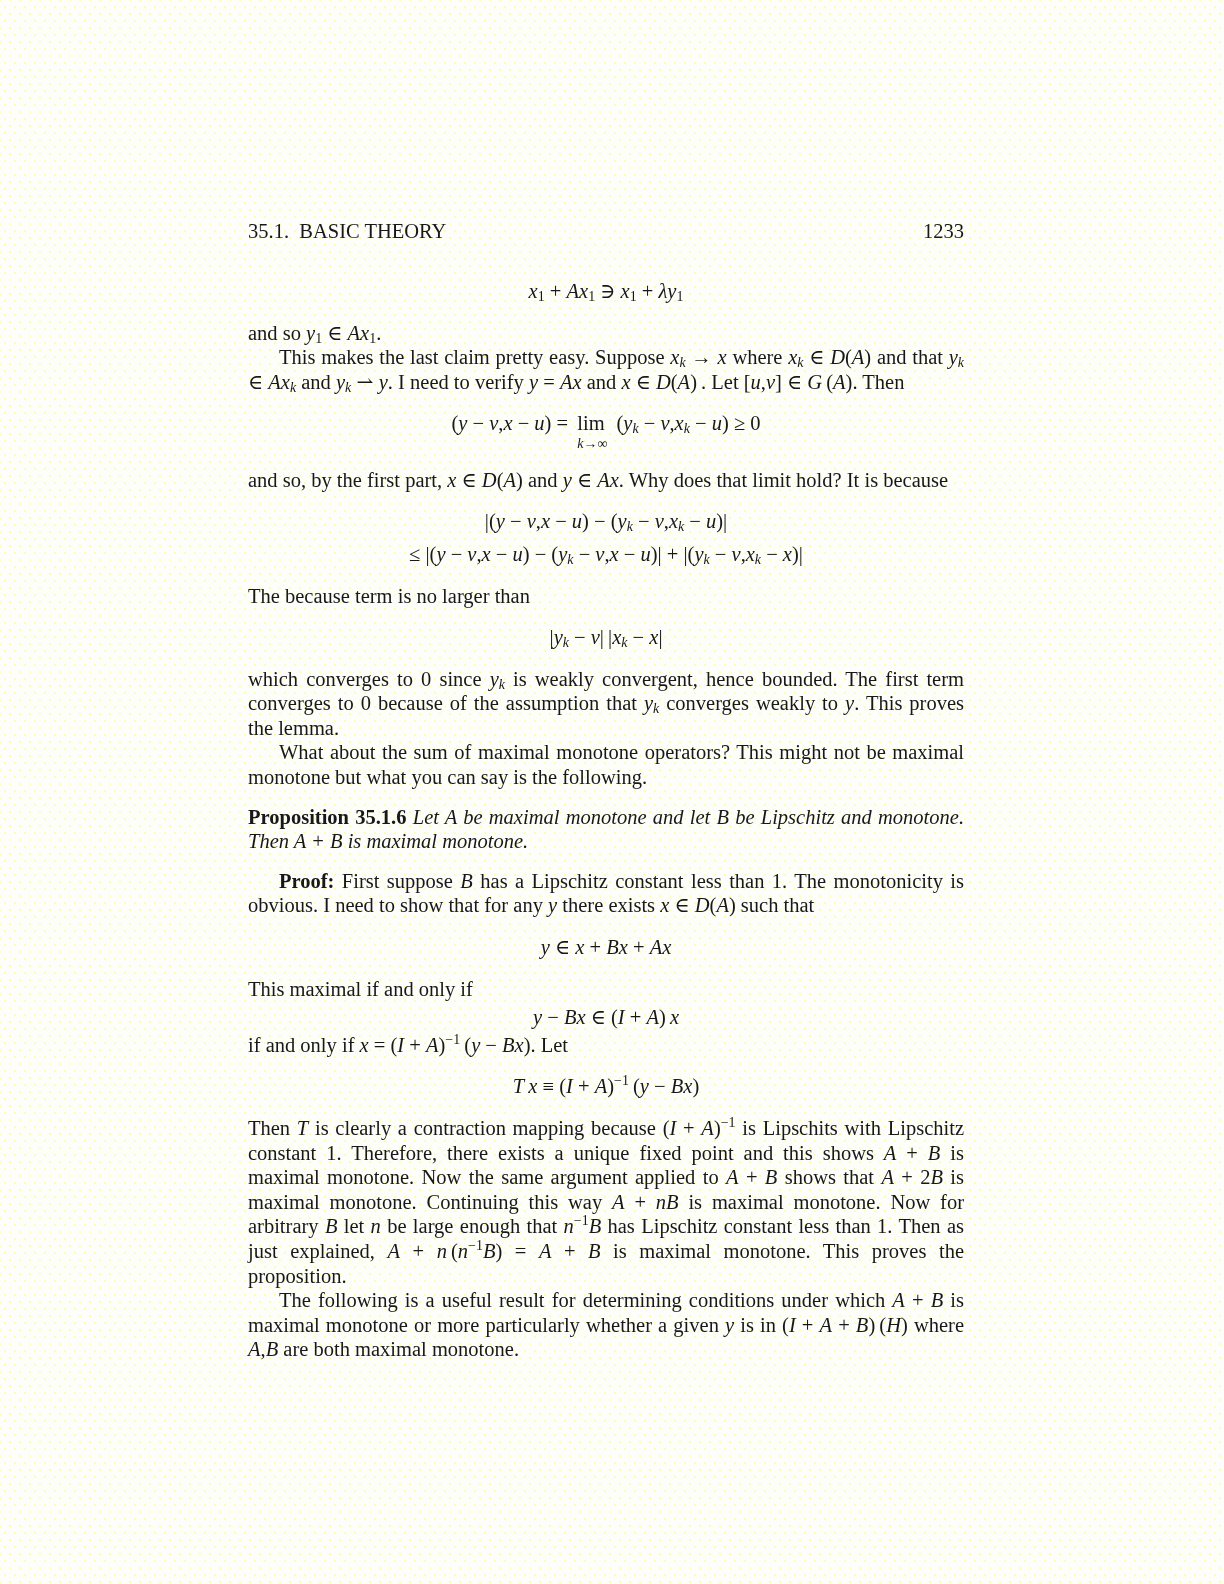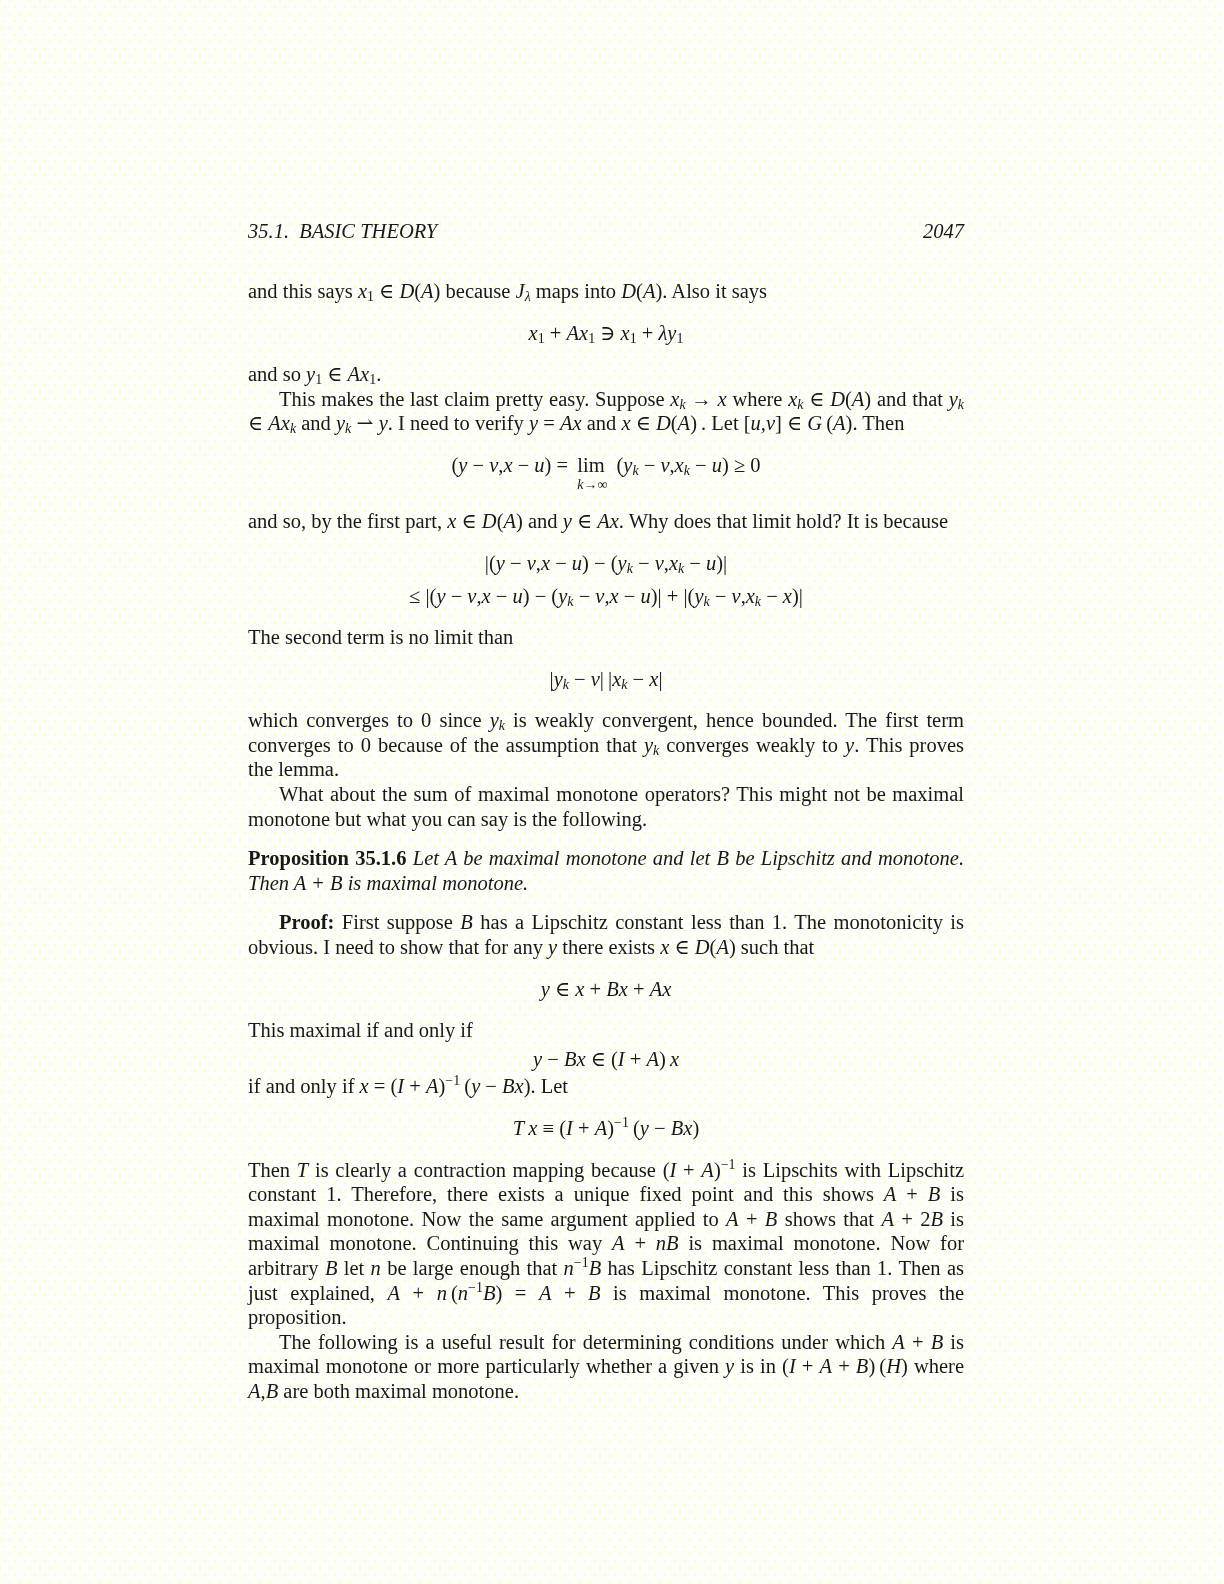--- a/index.html
+++ b/index.html
@@ -25,21 +25,20 @@
   .sheet {
     position: absolute;
     left: 248px; top: 220px;
     width: 716px;
   }
   .header {
     display: flex;
     justify-content: space-between;
     align-items: center;
     margin-bottom: 36px;
-    font-style: italic;
   }
   .p {
     text-align: justify;
     line-height: 1.2;
     margin: 0;
   }
   .p.ind { text-indent: 31px; }
   .eq {
     text-align: center;
     line-height: 1.2;
@@ -63,32 +62,31 @@
   .lim .l1 { display: block; }
   .lim .l2 { display: block; font-size: 68%; margin-top: 3px; }
   .scr { font-style: italic; }
 </style>
 </head>
 <body>
 
 <div class="sheet">
   <div class="header">
     <span>35.1.&nbsp; BASIC THEORY</span>
-    <span>2047</span>
+    <span>1233</span>
   </div>
   <div>
-      <div class="p">and this says <i>x</i><sub>1</sub> ∈ <i>D</i>(<i>A</i>) because <i>J</i><sub><i>λ</i></sub> maps into <i>D</i>(<i>A</i>). Also it says</div>
       <div class="eq"><i>x</i><sub>1</sub> + <i>Ax</i><sub>1</sub> ∋ <i>x</i><sub>1</sub> + <i>λ</i><i>y</i><sub>1</sub></div>
       <div class="p">and so <i>y</i><sub>1</sub> ∈ <i>Ax</i><sub>1</sub>.</div>
       <div class="p ind">This makes the last claim pretty easy. Suppose <i>x<sub>k</sub></i> → <i>x</i> where <i>x<sub>k</sub></i> ∈ <i>D</i>(<i>A</i>) and that <i>y<sub>k</sub></i> ∈ <i>Ax<sub>k</sub></i> and <i>y<sub>k</sub></i> ⇀ <i>y</i>. I need to verify <i>y</i> = <i>Ax</i> and <i>x</i> ∈ <i>D</i>(<i>A</i>) . Let [<i>u</i>,<i>v</i>] ∈ <span class="scr">G</span> (<i>A</i>). Then</div>
       <div class="eq">(<i>y</i> − <i>v</i>,<i>x</i> − <i>u</i>) = <span class="lim"><span class="l1">lim</span><span class="l2"><i>k</i>→∞</span></span> (<i>y<sub>k</sub></i> − <i>v</i>,<i>x<sub>k</sub></i> − <i>u</i>) ≥ 0</div>
       <div class="p">and so, by the first part, <i>x</i> ∈ <i>D</i>(<i>A</i>) and <i>y</i> ∈ <i>Ax</i>. Why does that limit hold? It is because</div>
       <div class="eq pair-top">|(<i>y</i> − <i>v</i>,<i>x</i> − <i>u</i>) − (<i>y<sub>k</sub></i> − <i>v</i>,<i>x<sub>k</sub></i> − <i>u</i>)|</div>
       <div class="eq pair-bot">≤ |(<i>y</i> − <i>v</i>,<i>x</i> − <i>u</i>) − (<i>y<sub>k</sub></i> − <i>v</i>,<i>x</i> − <i>u</i>)| + |(<i>y<sub>k</sub></i> − <i>v</i>,<i>x<sub>k</sub></i> − <i>x</i>)|</div>
-      <div class="p">The second term is no limit than</div>
+      <div class="p">The because term is no larger than</div>
       <div class="eq">|<i>y<sub>k</sub></i> − <i>v</i>| |<i>x<sub>k</sub></i> − <i>x</i>|</div>
       <div class="p">which converges to 0 since <i>y<sub>k</sub></i> is weakly convergent, hence bounded. The first term converges to 0 because of the assumption that <i>y<sub>k</sub></i> converges weakly to <i>y</i>. This proves the lemma.</div>
       <div class="p ind">What about the sum of maximal monotone operators? This might not be maximal monotone but what you can say is the following.</div>
       <div class="p prop"><b>Proposition 35.1.6</b> <i>Let A be maximal monotone and let B be Lipschitz and monotone. Then A + B is maximal monotone.</i></div>
       <div class="p ind"><b>Proof:</b> First suppose <i>B</i> has a Lipschitz constant less than 1. The monotonicity is obvious. I need to show that for any <i>y</i> there exists <i>x</i> ∈ <i>D</i>(<i>A</i>) such that</div>
       <div class="eq"><i>y</i> ∈ <i>x</i> + <i>Bx</i> + <i>Ax</i></div>
       <div class="p">This maximal if and only if</div>
       <div class="eq tight-top tight-bot"><i>y</i> − <i>Bx</i> ∈ (<i>I</i> + <i>A</i>) <i>x</i></div>
       <div class="p">if and only if <i>x</i> = (<i>I</i> + <i>A</i>)<sup>−1</sup> (<i>y</i> − <i>Bx</i>). Let</div>
       <div class="eq"><i>T x</i> ≡ (<i>I</i> + <i>A</i>)<sup>−1</sup> (<i>y</i> − <i>Bx</i>)</div>

